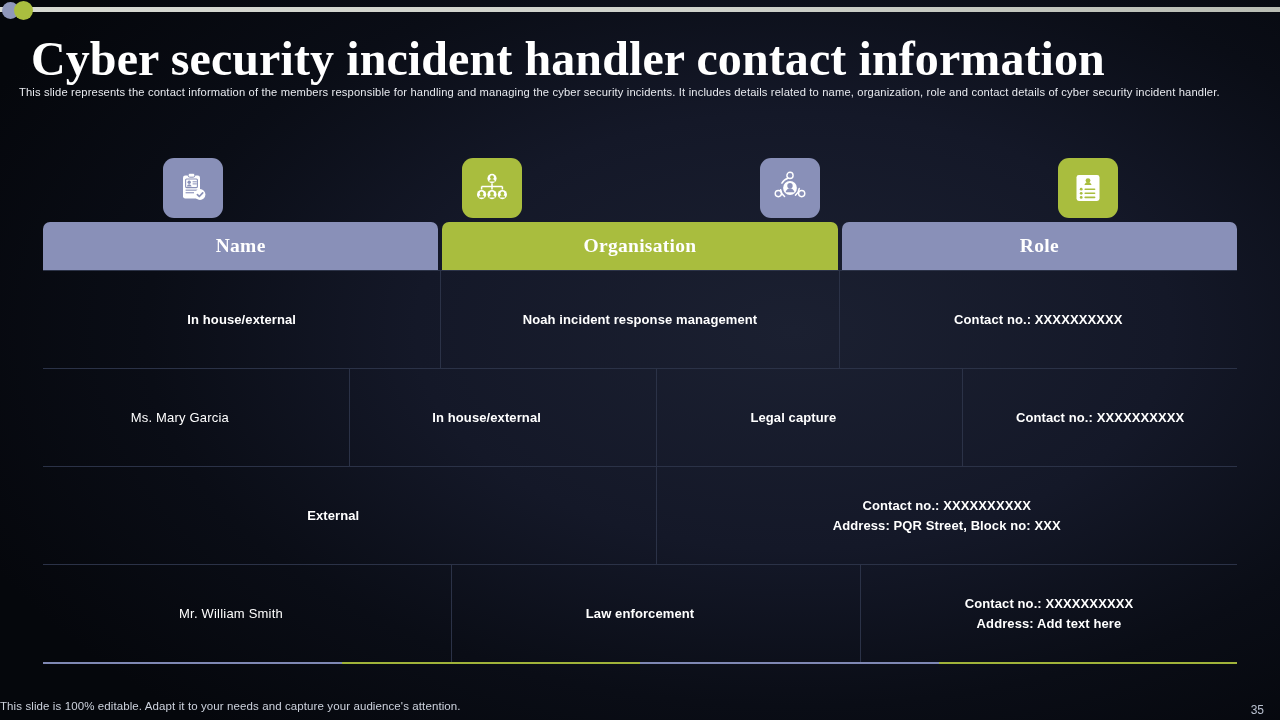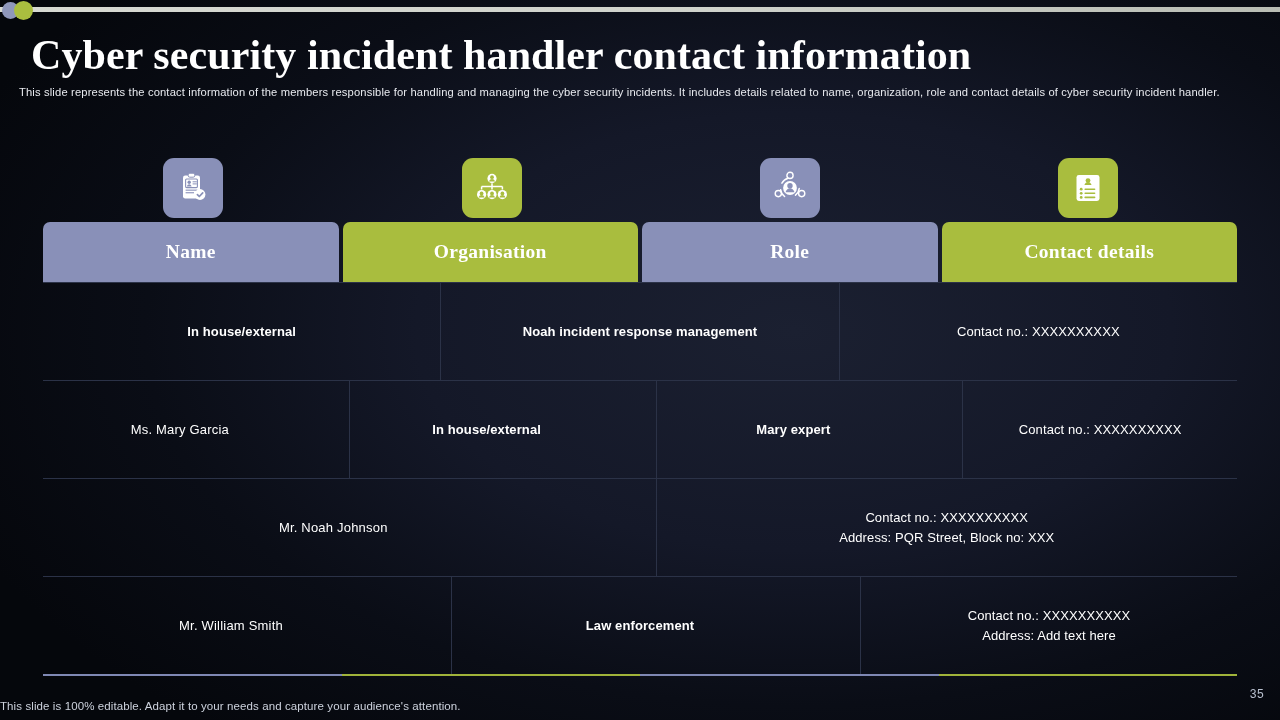--- a/index.html
+++ b/index.html
@@ -23,21 +23,21 @@
     background:linear-gradient(to right,#d7d9d2 0%, #cfd2cb 55%, #b9bdb4 100%);
   }
   .dot{position:absolute;border-radius:50%;}
   .dot-blue{left:2px;top:2px;width:17px;height:17px;background:#8f97bb;}
   .dot-green{left:14px;top:1px;width:19px;height:19px;background:#aabe3f;}
 
   
   .title{
     position:absolute;left:31px;top:31px;width:1180px;
     font-family:"Liberation Serif", serif;
-    font-size:42px;font-weight:700;color:#ffffff;letter-spacing:.1px;
+    font-size:48px;font-weight:700;color:#ffffff;letter-spacing:.1px;
     white-space:nowrap;
   }
   .subtitle{
     position:absolute;left:19px;top:86px;width:1210px;
     font-size:11.2px;color:#e8eaef;font-weight:400;letter-spacing:.15px;
     white-space:nowrap;
   }
 
   
   .icons{position:absolute;left:43px;top:158px;width:1194px;height:62px;}
@@ -46,56 +46,56 @@
     display:flex;align-items:center;justify-content:center;
   }
   .ib-blue{background:#8990b8;}
   .ib-green{background:#a9bd3e;}
   .icon-badge svg{display:block;}
 
   
   .table{position:absolute;left:43px;top:222px;width:1194px;}
   .thead{display:flex;gap:4px;}
   .th{
-    flex:1 1 0;height:60px;border-radius:7px 7px 0 0;
+    flex:1 1 0;height:48px;border-radius:7px 7px 0 0;
     display:flex;align-items:center;justify-content:center;
     font-family:"Liberation Serif", serif;
     font-size:19.5px;font-weight:700;color:#ffffff;letter-spacing:.3px;
   }
   .th.blue{background:#8990b8;}
   .th.green{background:#a9bd3e;}
 
   .tbody{display:block;border-top:1px solid #2c3348;}
   .tr{display:flex;}
   .tr + .tr{border-top:1px solid #2b3247;gap:32px;}
   .td{
     flex:1 1 0;min-height:97px;
     display:flex;align-items:center;justify-content:center;text-align:center;
     padding:6px 12px;box-sizing:border-box;
     font-size:13px;color:#ffffff;line-height:1.52;
   }
   .td + .td{border-left:1px solid #2b3247;}
   .td.plain{font-weight:400;letter-spacing:.2px;}
   .td.bold{font-weight:700;letter-spacing:.1px;}
-  .td.contact{font-weight:400;letter-spacing:.1px;}
+  .td.contact{font-weight:700;letter-spacing:.1px;}
   .td .l2{display:block;}
 
   .tfoot{display:flex;height:3px;}
   .tfoot div{flex:1 1 0;height:2px;}
   .fb{background:#7f88b4;}
   .fg{background:#a0b33a;}
 
   
   .footnote{
     position:absolute;left:0;top:700px;width:1280px;text-align:left;
     font-size:11.5px;color:#cdd2dd;letter-spacing:.1px;
   }
   .pageno{
-    position:absolute;right:16px;top:688px;
-    font-size:12px;color:#b9c0cf;font-weight:400;font-family:Liberation Mono, monospace;
+    position:absolute;right:16px;top:703px;
+    font-size:12px;color:#b9c0cf;font-weight:400;
   }
 </style>
 </head>
 <body>
 
 <div class="slide">
 
   <div class="topbar"></div>
   <div class="dot dot-blue"></div>
   <div class="dot dot-green"></div>
@@ -175,48 +175,47 @@
       </span>
     </div>
   </div>
 
   <div class="table">
 
     <div class="thead">
       <div class="th blue">Name</div>
       <div class="th green">Organisation</div>
       <div class="th blue">Role</div>
-      <div class="th green">Contact details</div>
     </div>
 
     <div class="tbody">
 
       <div class="tr">
         <div class="td bold">In house/external</div>
         <div class="td bold">Noah incident response management</div>
         <div class="td contact">
           <span>
             <span class="l2">Contact no.: XXXXXXXXXX</span>
           </span>
         </div>
       </div>
 
       <div class="tr">
         <div class="td plain">Ms. Mary Garcia</div>
         <div class="td bold">In house/external</div>
-        <div class="td bold">Mary expert</div>
-        <div class="td contact">
-          <span>
-            <span class="l2">Contact no.: XXXXXXXXXX</span>
-          </span>
-        </div>
-      </div>
-
-      <div class="tr">
-        <div class="td plain">Mr. Noah Johnson</div>
+        <div class="td bold">Legal capture</div>
+        <div class="td contact">
+          <span>
+            <span class="l2">Contact no.: XXXXXXXXXX</span>
+          </span>
+        </div>
+      </div>
+
+      <div class="tr">
+        <div class="td bold">External</div>
         <div class="td contact">
           <span>
             <span class="l2">Contact no.: XXXXXXXXXX</span>
             <span class="l2">Address: PQR Street, Block no: XXX</span>
           </span>
         </div>
       </div>
 
       <div class="tr">
         <div class="td plain">Mr. William Smith</div>

